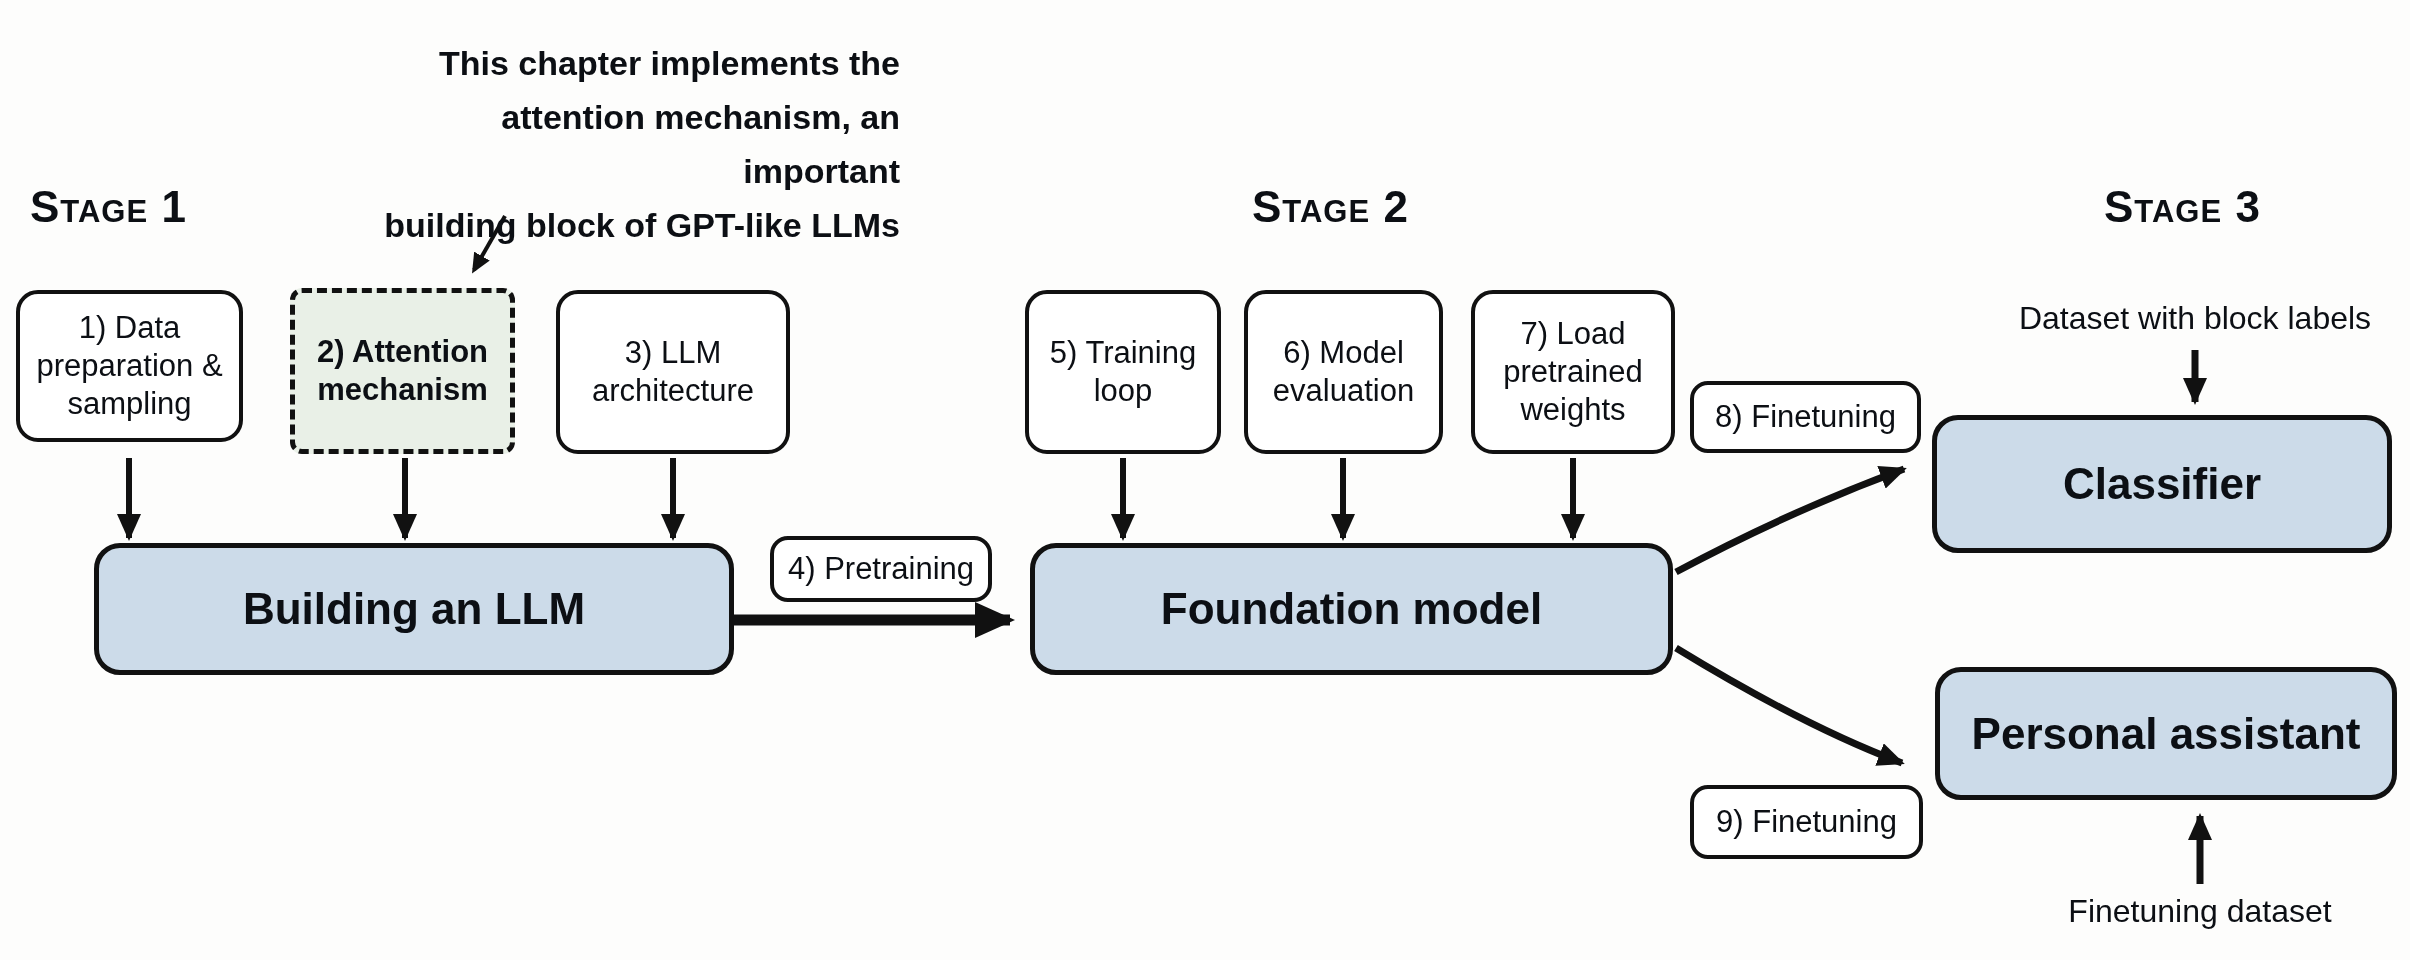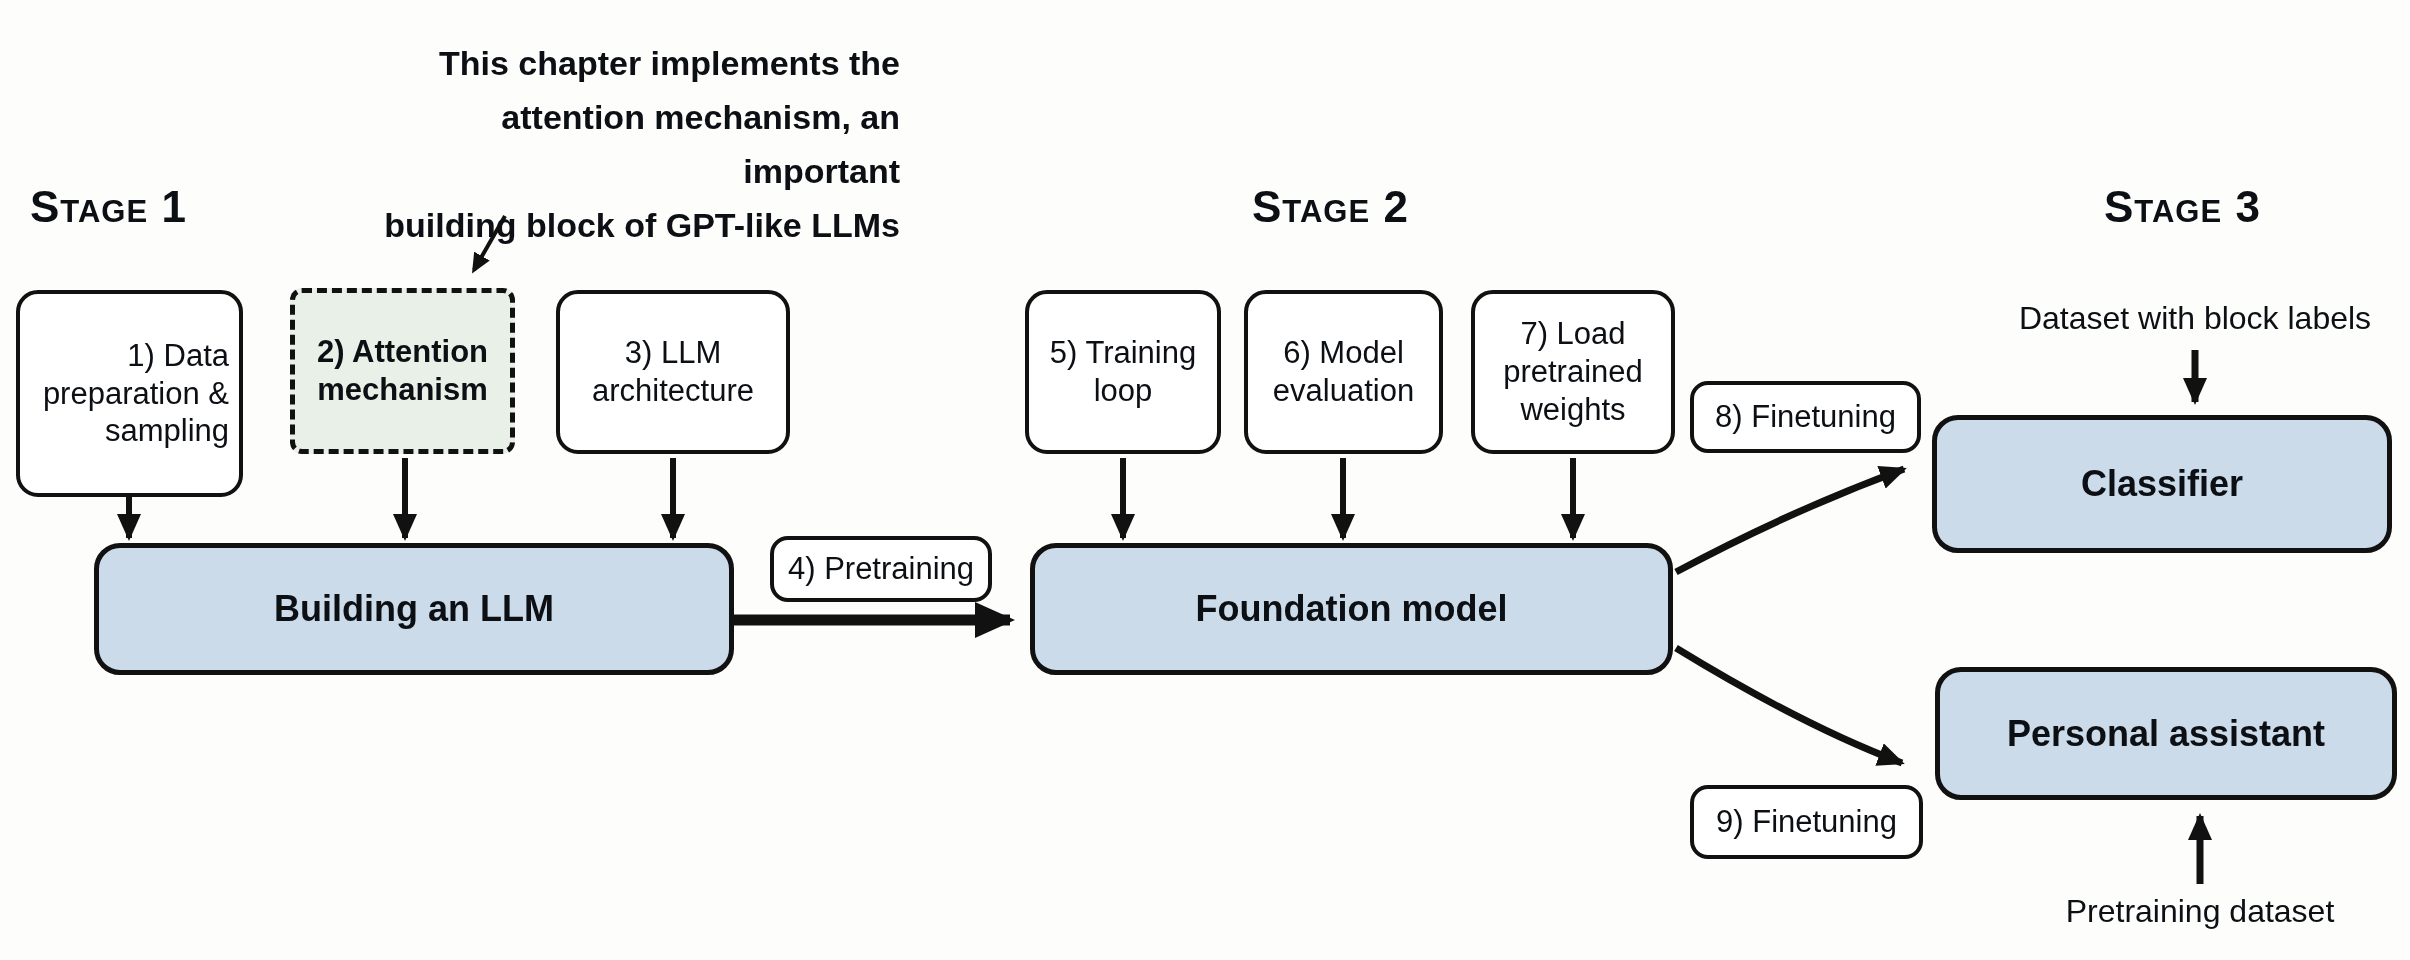--- a/index.html
+++ b/index.html
@@ -28,38 +28,38 @@
     font-variant:small-caps;letter-spacing:1px;white-space:nowrap;
   }
 
   .node{
     position:absolute;display:flex;align-items:center;justify-content:center;
     text-align:center;background:#ffffff;border:4px solid var(--line);
     border-radius:22px;font-size:31px;line-height:1.22;padding:6px 10px;
   }
   .node.big{
     background:var(--box-blue);border-width:5px;border-radius:26px;
-    font-weight:bold;font-size:36px;
+    font-weight:bold;font-size:44px;
   }
   .node.green{
     background:var(--box-green);border:5px dashed var(--line);
     font-weight:bold;border-radius:12px;text-align:center;
   }
   .node.pill{border-radius:18px;white-space:nowrap;}
 
   .side-label{
     position:absolute;width:400px;text-align:center;font-size:32px;white-space:nowrap;
   }
 
   
   #stage1-label{left:30px;top:182px;}
   #stage2-label{left:1252px;top:182px;}
   #stage3-label{left:2104px;top:182px;}
 
-  #box-data-prep{left:16px;top:290px;width:227px;height:207px;text-align:right;}
+  #box-data-prep{left:16px;top:290px;width:227px;height:152px;}
   #box-attention{left:290px;top:288px;width:225px;height:166px;}
   #box-llm-arch{left:556px;top:290px;width:234px;height:164px;}
   #box-building{left:80px;top:543px;width:640px;height:132px;margin-left:14px;}
   #pill-pretraining{left:770px;top:536px;width:222px;height:66px;}
 
   #box-training-loop{left:1025px;top:290px;width:196px;height:164px;}
   #box-model-eval{left:1244px;top:290px;width:199px;height:164px;}
   #box-load-weights{left:1471px;top:290px;width:204px;height:164px;}
   #box-foundation{left:1030px;top:543px;width:643px;height:132px;}
 
@@ -128,15 +128,15 @@
   <div class="node" id="box-model-eval">6) Model evaluation</div>
   <div class="node" id="box-load-weights">7) Load pretrained weights</div>
   <div class="node big" id="box-foundation">Foundation model</div>
 
   <div class="node pill" id="pill-finetuning-8">8) Finetuning</div>
   <div class="node pill" id="pill-finetuning-9">9) Finetuning</div>
   <div class="node big" id="box-classifier">Classifier</div>
   <div class="node big" id="box-personal">Personal assistant</div>
 
   <div class="side-label" id="label-dataset-class">Dataset with block labels</div>
-  <div class="side-label" id="label-instruction-dataset">Pretraining dataset</div>
+  <div class="side-label" id="label-instruction-dataset">Finetuning dataset</div>
 
 </div>
 
 </body></html>

